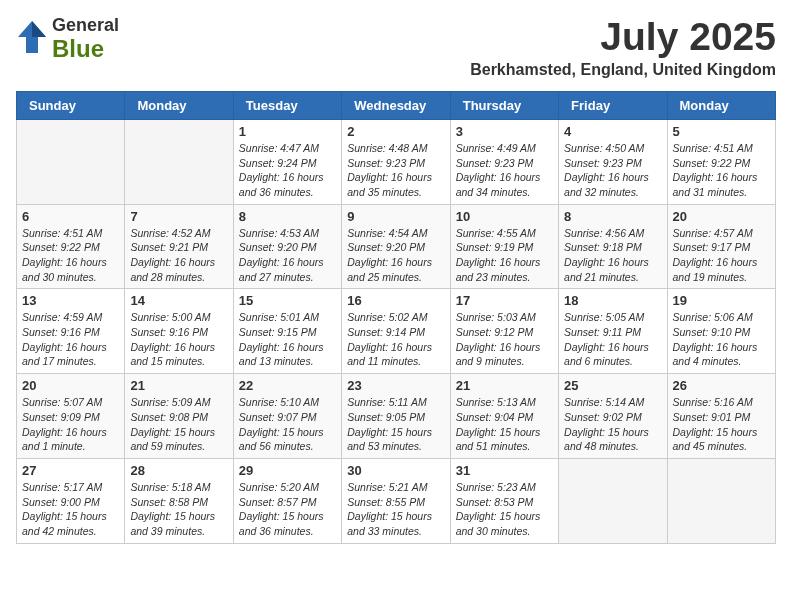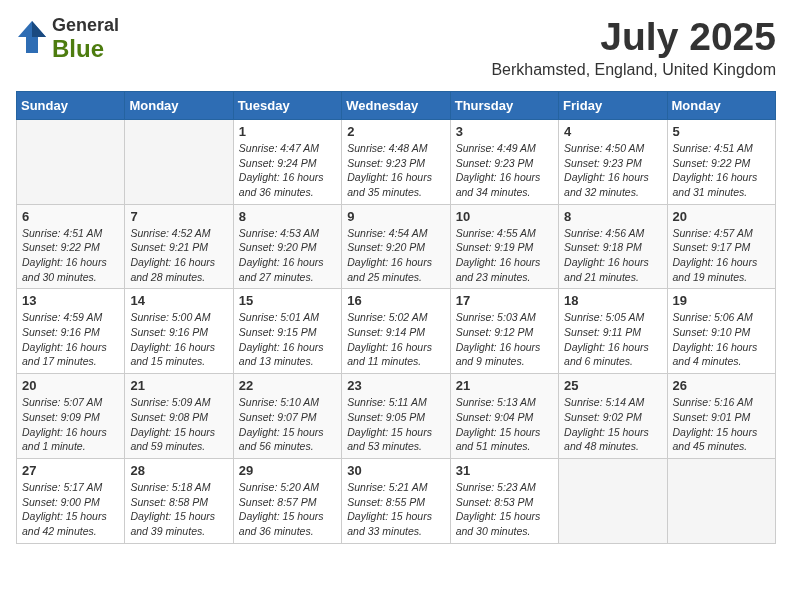--- a/index.html
+++ b/index.html
@@ -40,30 +40,31 @@
     .month-year {
       font-size: 39px;
       font-weight: bold;
       color: #333;
       line-height: 1.1;
     }
     .location {
       font-size: 16px;
       color: #333;
       margin-top: 2px;
+      font-weight: bold;
     }
     .calendar {
       width: 100%;
       border-collapse: collapse;
       border: 1px solid #ccc;
     }
     .calendar th {
       background: #2e6db4;
       color: #fff;
-      padding: 6px 4px;
+      padding: 6px 12px;
       font-size: 13px;
       font-weight: bold;
       text-align: left;
       border: 1px solid #2563a0;
     }
     .calendar td {
       vertical-align: top;
       border: 1px solid #ccc;
       padding: 4px 5px;
       width: calc(100% / 7);

